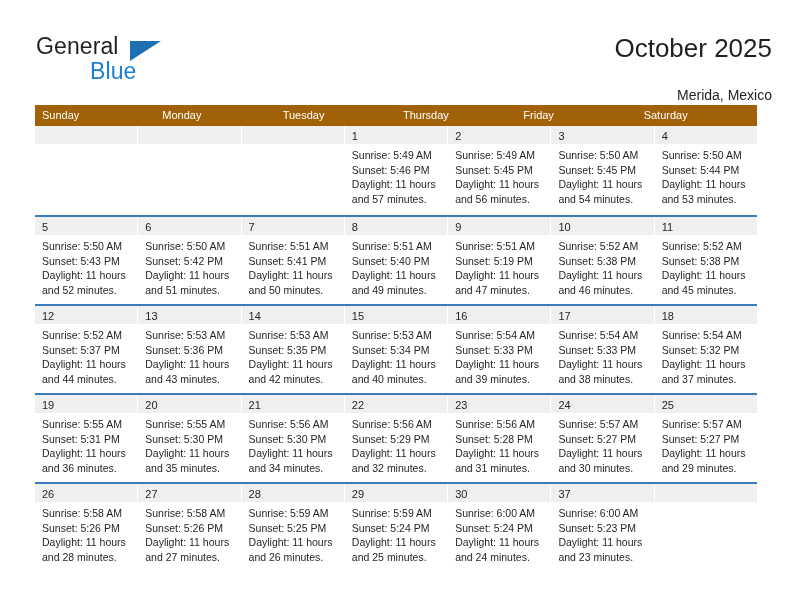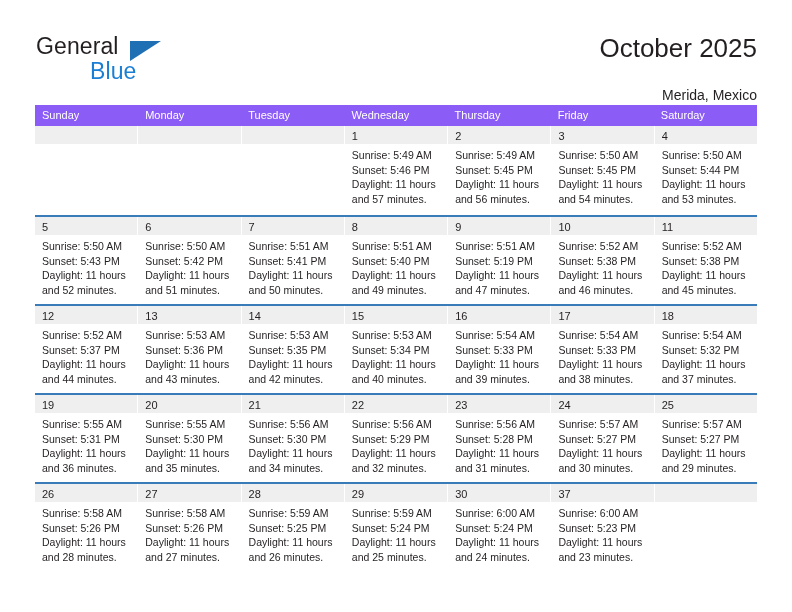--- a/index.html
+++ b/index.html
@@ -65,21 +65,21 @@
     font-size: 23px;
     line-height: 26px;
     color: #1a7fd4;
     letter-spacing: 0.1px;
     white-space: nowrap;
     text-align: right;
   }
 
   .title-block {
     position: absolute;
-    right: 35px;
+    right: 20px;
     top: 32px;
     text-align: right;
   }
   .cal-title {
     font-size: 26px;
     line-height: 32px;
     color: #231f20;
     white-space: nowrap;
   }
   .cal-subtitle {
@@ -95,21 +95,21 @@
     position: absolute;
     left: 35px;
     top: 105px;
     width: 722px;
   }
 
   .weekday-row {
     display: flex;
     width: 722px;
     height: 21px;
-    background: #8b5cf6;
+    background: #a16207;
   }
   .weekday-cell {
     flex: 1 1 0;
     color: #ffffff;
     font-size: 11px;
     line-height: 21px;
     padding-left: 7px;
     box-sizing: border-box;
     white-space: nowrap;
     overflow: hidden;
@@ -186,21 +186,20 @@
       <div class="cal-subtitle">Merida, Mexico</div>
     </div>
 
   </div>
 
   <div class="calendar">
     <div class="weekday-row" id="weekday-row">
         <div class="weekday-cell">Sunday</div>
         <div class="weekday-cell">Monday</div>
         <div class="weekday-cell">Tuesday</div>
-        <div class="weekday-cell">Wednesday</div>
         <div class="weekday-cell">Thursday</div>
         <div class="weekday-cell">Friday</div>
         <div class="weekday-cell">Saturday</div>
       </div>
     <div id="weeks-container">
         <div class="week-row first">
           <div class="day-cell empty">
             <div class="day-num-band"><span class="day-num"></span></div>
             <div class="day-body"></div>
           </div>

